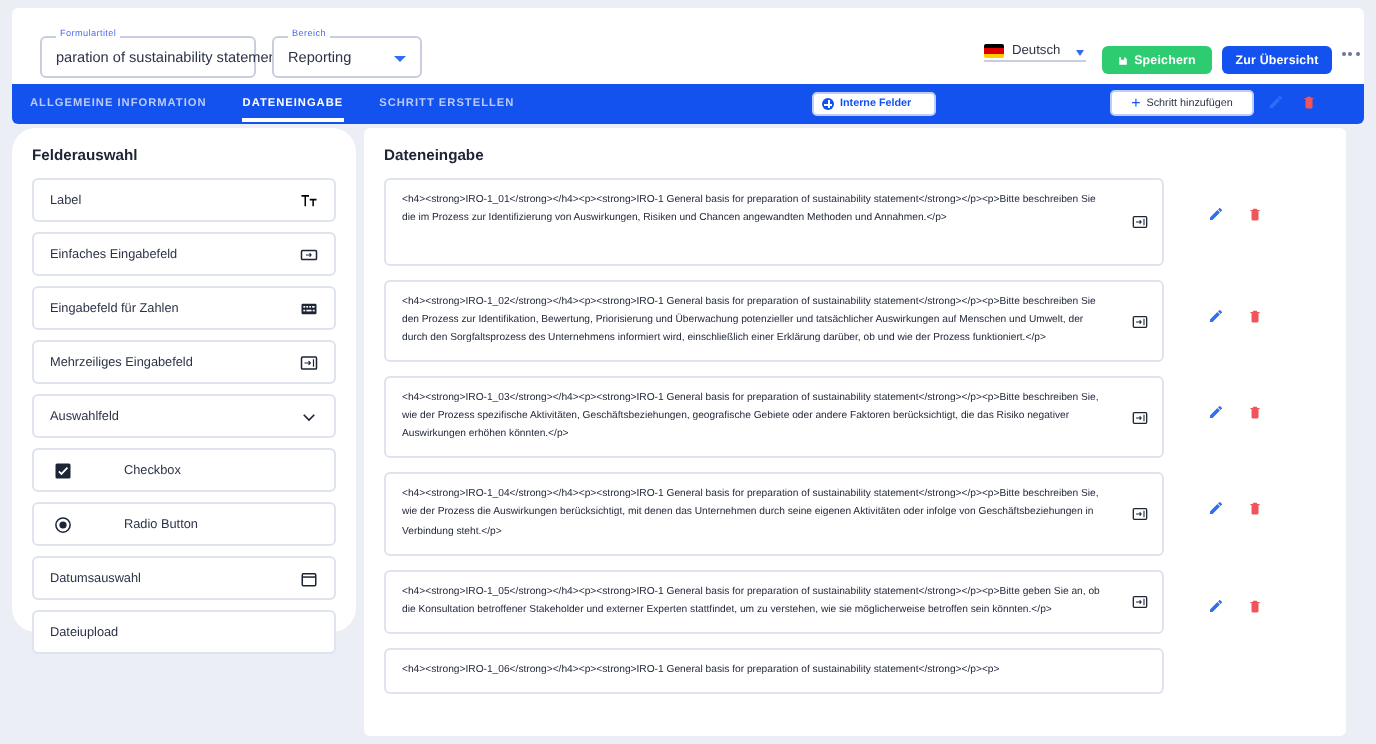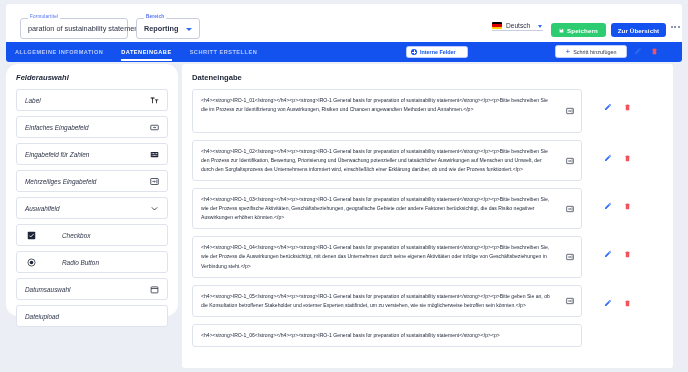--- a/index.html
+++ b/index.html
@@ -42,21 +42,21 @@
   }
   .field-value {
     position: absolute;
     left: 7px; top: 5px;
     font-size: 7.3px;
     color: #2c3347;
     white-space: nowrap;
     overflow: hidden;
   }
   #formTitleGroup { left: 14px; top: 14px; width: 108px; }
-  #areaGroup      { left: 130px; top: 14px; width: 64px; font-weight: bold; }
+  #areaGroup      { left: 130px; top: 14px; width: 75px; }
   .sel-caret {
     position: absolute;
     right: 7px; top: 9px;
     width: 0; height: 0;
     border-left: 3px solid transparent;
     border-right: 3px solid transparent;
     border-top: 3.4px solid #2f6df3;
   }
 
   
@@ -176,21 +176,20 @@
   .trash-svg  { width: 7px; height: 8px; display:block; }
 
   
   .left-panel {
     position: absolute;
     left: 6px; top: 64px;
     width: 172px; height: 252px;
     background: #ffffff;
     border-radius: 12px;
     padding: 9px 10px 0 10px;
-    font-style: italic;
   }
   .panel-title {
     font-size: 7.6px;
     font-weight: bold;
     color: #1d2436;
     margin-bottom: 7px;
   }
   .field-list { display: flex; flex-direction: column; gap: 5px; }
   .field-card {
     height: 22px;

